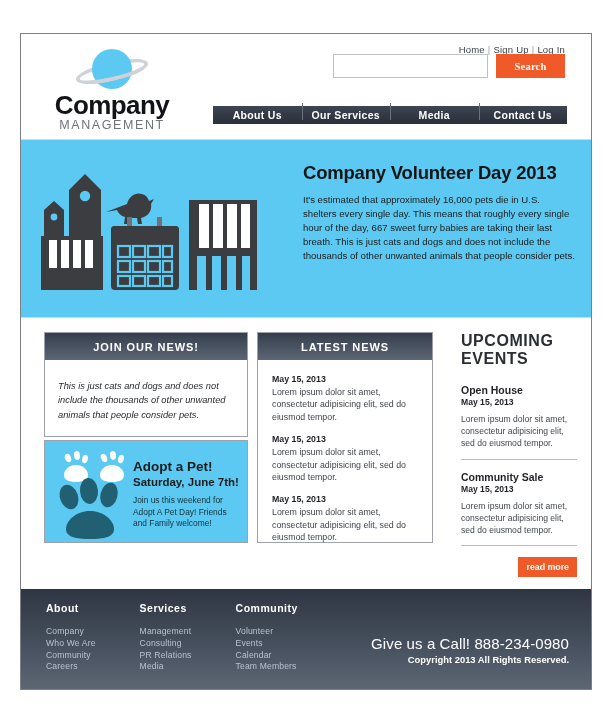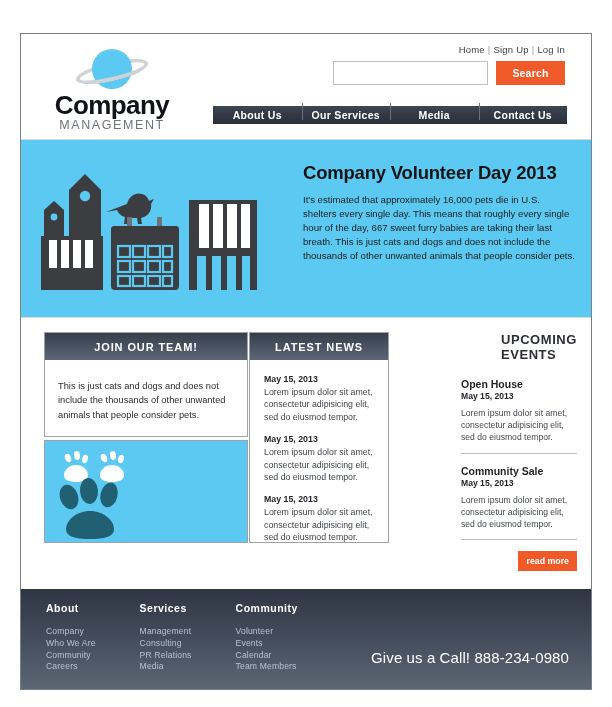--- a/index.html
+++ b/index.html
@@ -42,21 +42,21 @@
     font-size:12.5px;color:#6f737a;letter-spacing:1.6px;line-height:14px;
   }
 
   .toplinks{
     position:absolute;right:26px;top:10px;
     font-size:9.5px;color:#3d4149;letter-spacing:.2px;
   }
   .toplinks a{color:#3d4149;text-decoration:none;}
   .toplinks .sep{color:#9a9ea5;margin:0 3px;}
 
-  .searchrow{position:absolute;right:26px;top:27px;display:flex;}
+  .searchrow{position:absolute;right:26px;top:20px;display:flex;font-family:Liberation Serif, serif;}
   .search-input{
     width:155px;height:24px;border:1px solid #bfc2c7;background:#fff;
     box-sizing:border-box;font-size:10px;padding:0 6px;color:#333;
     outline:none;font-family:inherit;
   }
   .search-btn{
     width:69px;height:24px;margin-left:8px;border:0;background:#f05a28;
     color:#fff;font-size:10.5px;font-weight:bold;cursor:pointer;
     font-family:inherit;letter-spacing:.2px;
   }
@@ -100,46 +100,45 @@
 
   .panel{position:absolute;border:1px solid #9ea2a8;box-sizing:border-box;background:#fff;}
   .panel-head{
     height:27px;
     background:linear-gradient(to bottom,#363e4b 0%,#4b5463 55%,#5d6673 100%);
     color:#fff;font-size:11px;font-weight:bold;letter-spacing:.9px;
     display:flex;align-items:center;justify-content:center;
   }
 
   #join-panel{left:23px;top:14px;width:204px;height:105px;}
-  .join-body{padding:19px 13px 0 13px;}
+  .join-body{padding:19px 13px 0 13px;font-style:italic;}
   .join-body p{
     margin:0;font-size:9.3px;color:#2a2c30;line-height:14.4px;
   }
 
   #adopt-panel{
     position:absolute;left:23px;top:122px;width:204px;height:103px;
     background:#5bc9f2;border:1px solid #9ea2a8;box-sizing:border-box;
   }
   .paw-art{position:absolute;left:10px;top:8px;width:85px;height:90px;}
   .adopt-copy{position:absolute;left:88px;top:18px;width:108px;}
   .adopt-h{font-size:13.5px;font-weight:bold;color:#1b1b1b;line-height:16px;}
   .adopt-h2{font-size:11.5px;font-weight:bold;color:#1b1b1b;line-height:15px;margin-bottom:5px;}
   .adopt-p{font-size:8.4px;color:#16323d;line-height:11.6px;}
 
-  #news-panel{left:228px;top:14px;width:140px;height:211px;}
+  #news-panel{left:236px;top:14px;width:176px;height:211px;}
   .news-body{padding:14px 14px 0 14px;}
   .news-item{margin-bottom:11px;}
   .news-date{font-size:8.8px;font-weight:bold;color:#1f2125;margin-bottom:2px;}
   .news-text{font-size:8.8px;color:#40444a;line-height:12.4px;}
 
   #events-col{position:absolute;left:440px;top:14px;width:116px;}
   .events-title{
-    font-size:13px;font-weight:bold;color:#2b2e34;letter-spacing:.55px;
+    font-size:16px;font-weight:bold;color:#2b2e34;letter-spacing:.55px;
     margin-bottom:16px;
-    margin-left:40px;
   }
   .event{padding-bottom:9px;border-bottom:1.5px solid #b9bcc1;margin-bottom:11px;}
   .event-name{font-size:10.5px;font-weight:bold;color:#1f2125;line-height:13px;}
   .event-date{font-size:8.6px;font-weight:bold;color:#1f2125;margin-bottom:6px;}
   .event-text{font-size:8.6px;color:#43474d;line-height:12.2px;}
   .readmore{
     float:right;background:#f05a28;color:#fff;border:0;font-family:inherit;
     font-size:8.8px;font-weight:bold;padding:5px 8px;cursor:pointer;
   }
 
@@ -247,21 +246,21 @@
 
     <div class="hero-copy">
       <h1 class="hero-title">Company Volunteer Day 2013</h1>
       <p class="hero-text">It's estimated that approximately 16,000 pets die in U.S. shelters every single day. This means that roughly every single hour of the day, 667 sweet furry babies are taking their last breath. This is just cats and dogs and does not include the thousands of other unwanted animals that people consider pets.</p>
     </div>
   </div>
 
   <div class="content">
 
     <div class="panel" id="join-panel">
-      <div class="panel-head">JOIN OUR TEAM!</div>
+      <div class="panel-head">JOIN OUR NEWS!</div>
       <div class="join-body">
         <p>This is just cats and dogs and does not include the thousands of other unwanted animals that people consider pets.</p>
       </div>
     </div>
 
     <div id="adopt-panel">
       <svg class="paw-art" viewBox="0 0 85 90">
         <g fill="#ffffff">
           <ellipse cx="13" cy="9" rx="3" ry="4.4" transform="rotate(-22 13 9)"></ellipse>
           <ellipse cx="22" cy="6.5" rx="3" ry="4.4" transform="rotate(-6 22 6.5)"></ellipse>
@@ -272,20 +271,25 @@
           <ellipse cx="66" cy="10" rx="2.8" ry="4.2" transform="rotate(16 66 10)"></ellipse>
           <path d="M57 16 c7 0 12 5 12 10 c0 5 -5 7 -12 7 c-7 0 -12 -2 -12 -7 c0 -5 5 -10 12 -10 z"></path>
         </g>
         <g fill="#215f73">
           <ellipse cx="14" cy="48" rx="9" ry="12.5" transform="rotate(-18 14 48)"></ellipse>
           <ellipse cx="34" cy="42" rx="9" ry="13" transform="rotate(-5 34 42)"></ellipse>
           <ellipse cx="54" cy="46" rx="8.5" ry="12.5" transform="rotate(14 54 46)"></ellipse>
           <path d="M35 62 c14 0 24 10 24 18 c0 8 -10 10 -24 10 c-14 0 -24 -2 -24 -10 c0 -8 10 -18 24 -18 z"></path>
         </g>
       </svg>
+      <div class="adopt-copy">
+        <div class="adopt-h">Adopt a Pet!</div>
+        <div class="adopt-h2">Saturday, June 7th!</div>
+        <div class="adopt-p">Join us this weekend for Adopt A Pet Day! Friends and Family welcome!</div>
+      </div>
     </div>
 
     <div class="panel" id="news-panel">
       <div class="panel-head">LATEST NEWS</div>
       <div class="news-body">
         <div class="news-item">
           <div class="news-date">May 15, 2013</div>
           <div class="news-text">Lorem ipsum dolor sit amet, consectetur adipisicing elit, sed do eiusmod tempor.</div>
         </div>
         <div class="news-item">
@@ -341,16 +345,17 @@
         <h4>Community</h4>
         <a href="#">Volunteer</a>
         <a href="#">Events</a>
         <a href="#">Calendar</a>
         <a href="#">Team Members</a>
       </div>
     </div>
 
     <div class="fright">
       <div class="fcall">Give us a Call! 888-234-0980</div>
+      <div class="fcopy">Copyright 2013 All Rights Reserved.</div>
     </div>
   </div>
 
 </div>
 
 </body></html>

